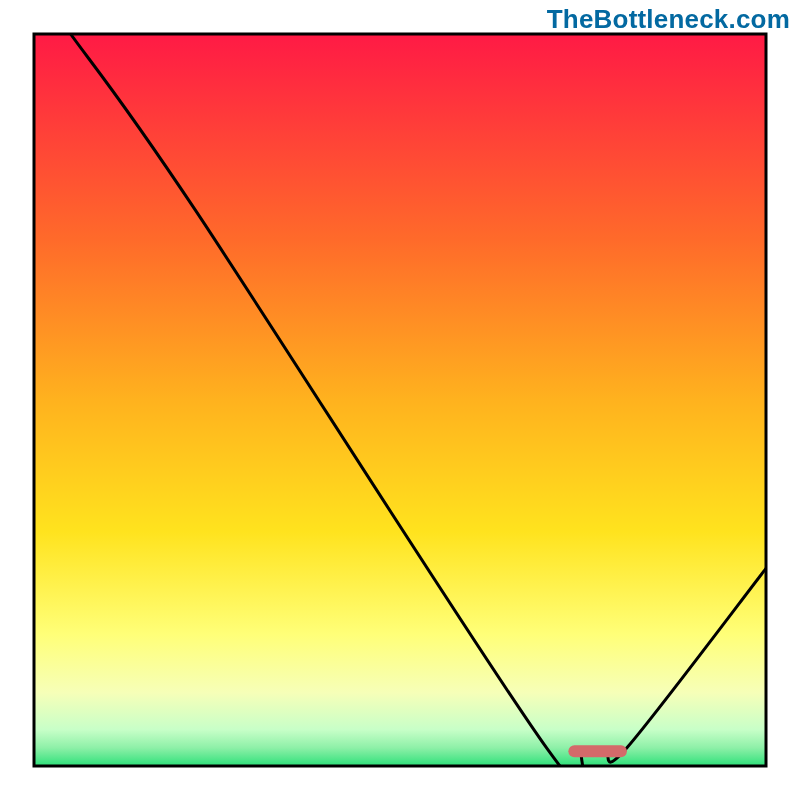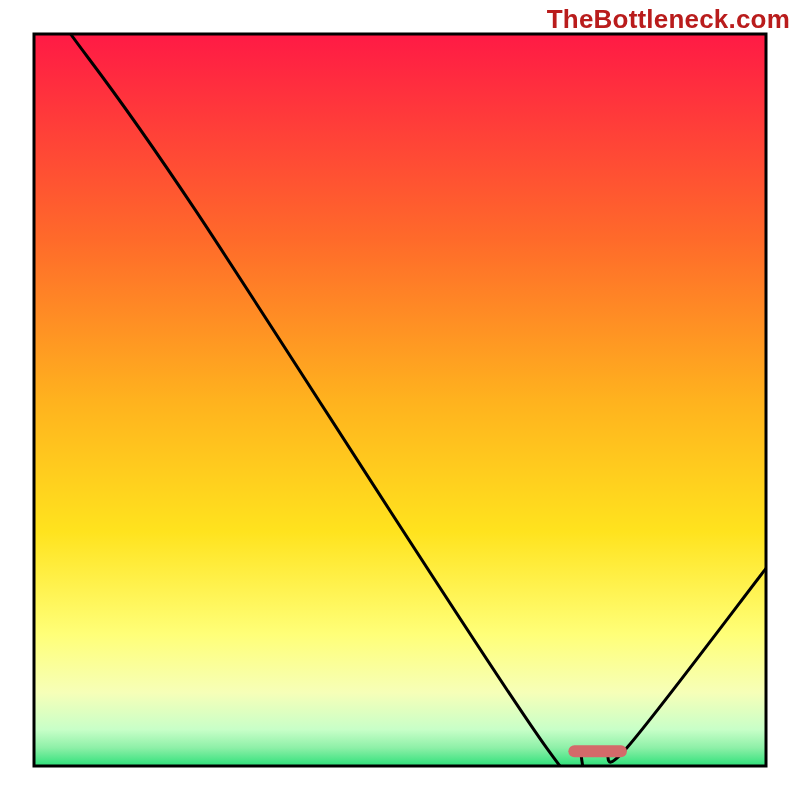--- a/index.html
+++ b/index.html
@@ -15,21 +15,21 @@
     width: 800px;
     height: 800px;
   }
   .watermark {
     position: absolute;
     top: 4px;
     right: 10px;
     font-family: Arial, Helvetica, sans-serif;
     font-size: 26px;
     font-weight: 600;
-    color: #b91c1c;
+    color: #0369a1;
     letter-spacing: 0.2px;
     z-index: 5;
   }
   svg {
     position: absolute;
     left: 0;
     top: 0;
   }
 </style>
 </head>

